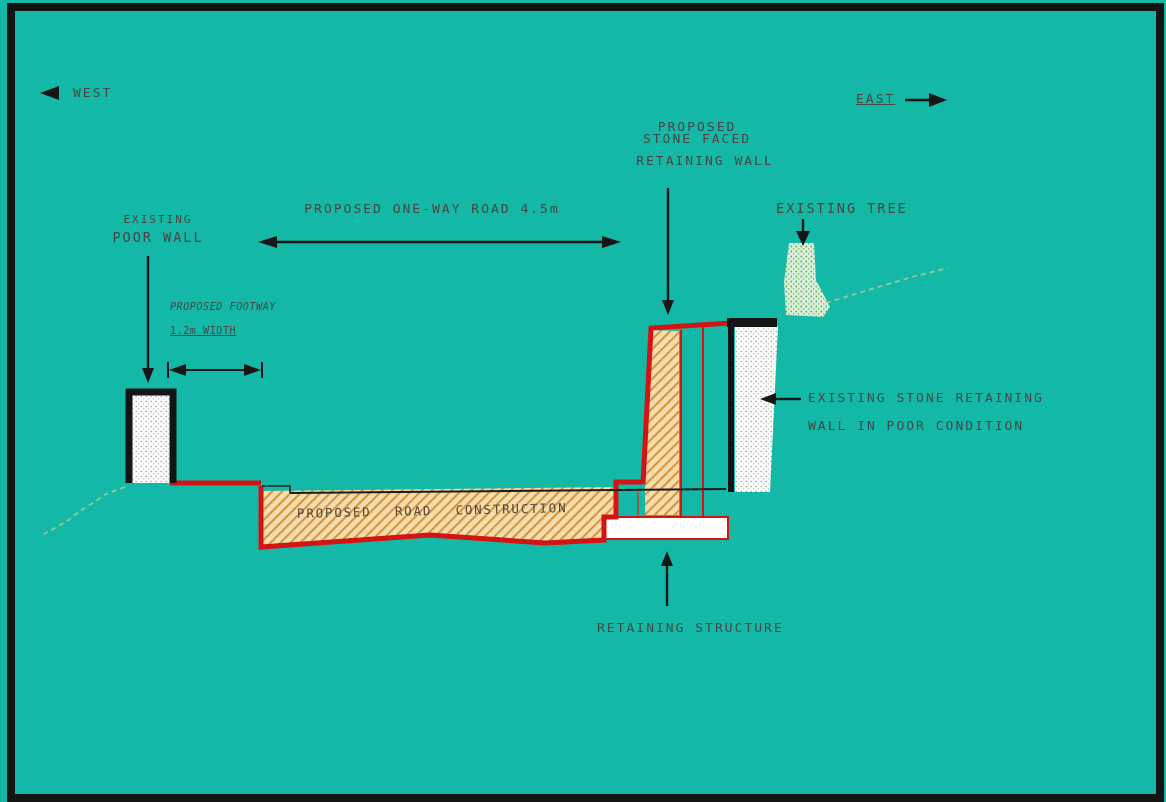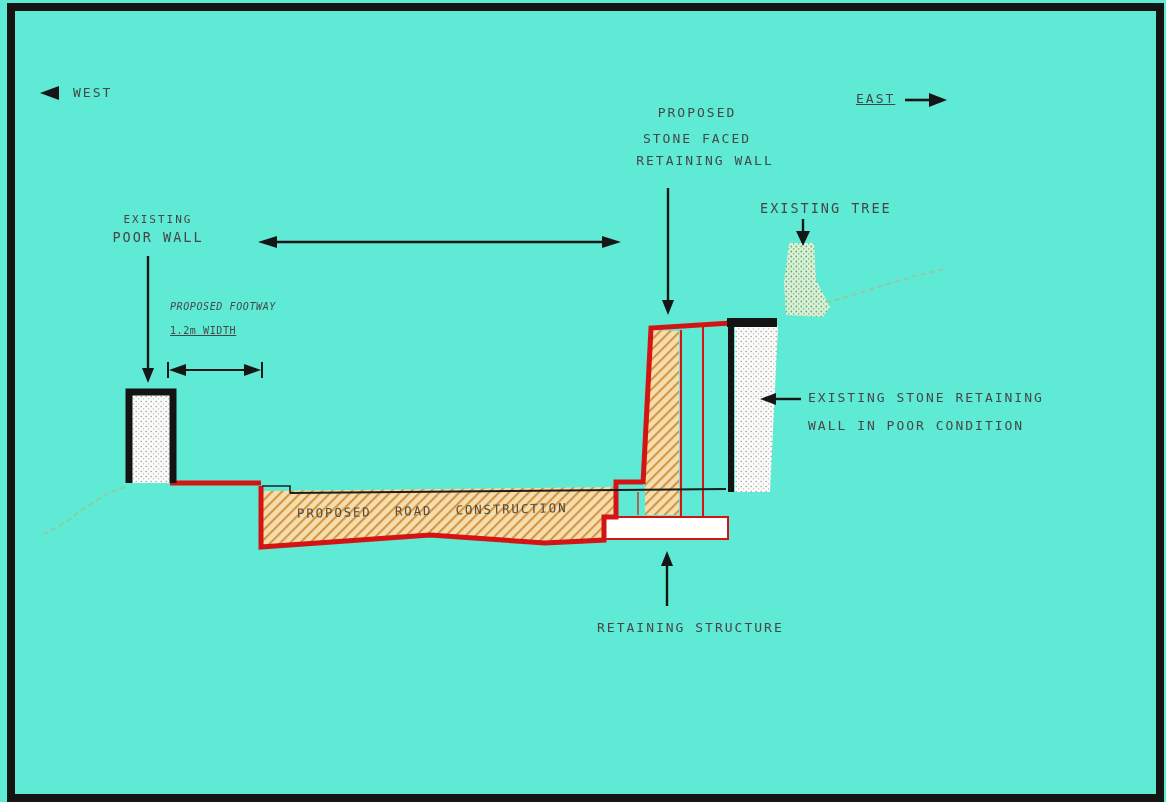--- a/index.html
+++ b/index.html
@@ -1,28 +1,28 @@
 <!DOCTYPE html>
 <html><head>
 <meta charset="utf-8">
 <style>
   html,body{margin:0;padding:0;background:#e8e8e8;}
   #stage{
-    position:relative;width:1166px;height:802px;background:#5eead4;
+    position:relative;width:1166px;height:802px;background:#14b8a6;
     font-family:"DejaVu Sans Mono","Liberation Mono",monospace;
     overflow:hidden;
   }
   #drawing{position:absolute;left:0;top:0;}
   .lbl{
     position:absolute;color:#474747;font-size:13px;letter-spacing:2px;
     white-space:nowrap;line-height:1.15;
   }
   .lbl.center{text-align:center;}
   .lbl.small{font-size:10px;letter-spacing:0.6px;}
-  .lbl.tree{font-size:13.5px;}
+  .lbl.tree{font-size:13.5px;margin-left:16px;}
   .lbl.roadcon{
     font-size:12.5px;letter-spacing:1.8px;word-spacing:14px;color:#584838;
     transform:rotate(-1.2deg);
   }
 </style>
 </head>
 <body>
 
 <div id="stage">
 
@@ -105,25 +105,26 @@
     <line x1="667" y1="606" x2="667" y2="564" stroke="#161616" stroke-width="2.4"></line>
     <polygon points="661,566 673,566 667,551" fill="#161616"></polygon>
   </svg>
 
   <div class="lbl" style="left:73px;top:86px;">WEST</div>
   <div class="lbl" style="left:856px;top:92px;text-decoration:underline;">EAST</div>
 
   <div class="lbl center" style="left:98px;top:214px;width:120px;font-size:11px;">EXISTING</div>
   <div class="lbl center" style="left:93px;top:230px;width:130px;font-size:13.5px;">POOR WALL</div>
 
+  <div class="lbl center" style="left:282px;top:202px;width:300px;">PROPOSED ONE-WAY ROAD 4.5m</div>
 
   <div class="lbl small" style="left:170px;top:301px;font-style:italic;">PROPOSED FOOTWAY</div>
   <div class="lbl small" style="left:170px;top:325px;text-decoration:underline;">1.2m WIDTH</div>
 
-  <div class="lbl center" style="left:622px;top:106px;width:150px;">PROPOSED</div>
+  <div class="lbl center" style="left:622px;top:120px;width:150px;">PROPOSED</div>
   <div class="lbl center" style="left:622px;top:132px;width:150px;">STONE FACED</div>
   <div class="lbl center" style="left:630px;top:154px;width:150px;">RETAINING WALL</div>
 
   <div class="lbl tree" style="left:760px;top:201px;">EXISTING TREE</div>
 
   <div class="lbl" style="left:808px;top:391px;">EXISTING STONE RETAINING</div>
   <div class="lbl" style="left:808px;top:419px;">WALL IN POOR CONDITION</div>
 
   <div class="lbl roadcon" style="left:297px;top:504px;">PROPOSED ROAD CONSTRUCTION</div>
 

